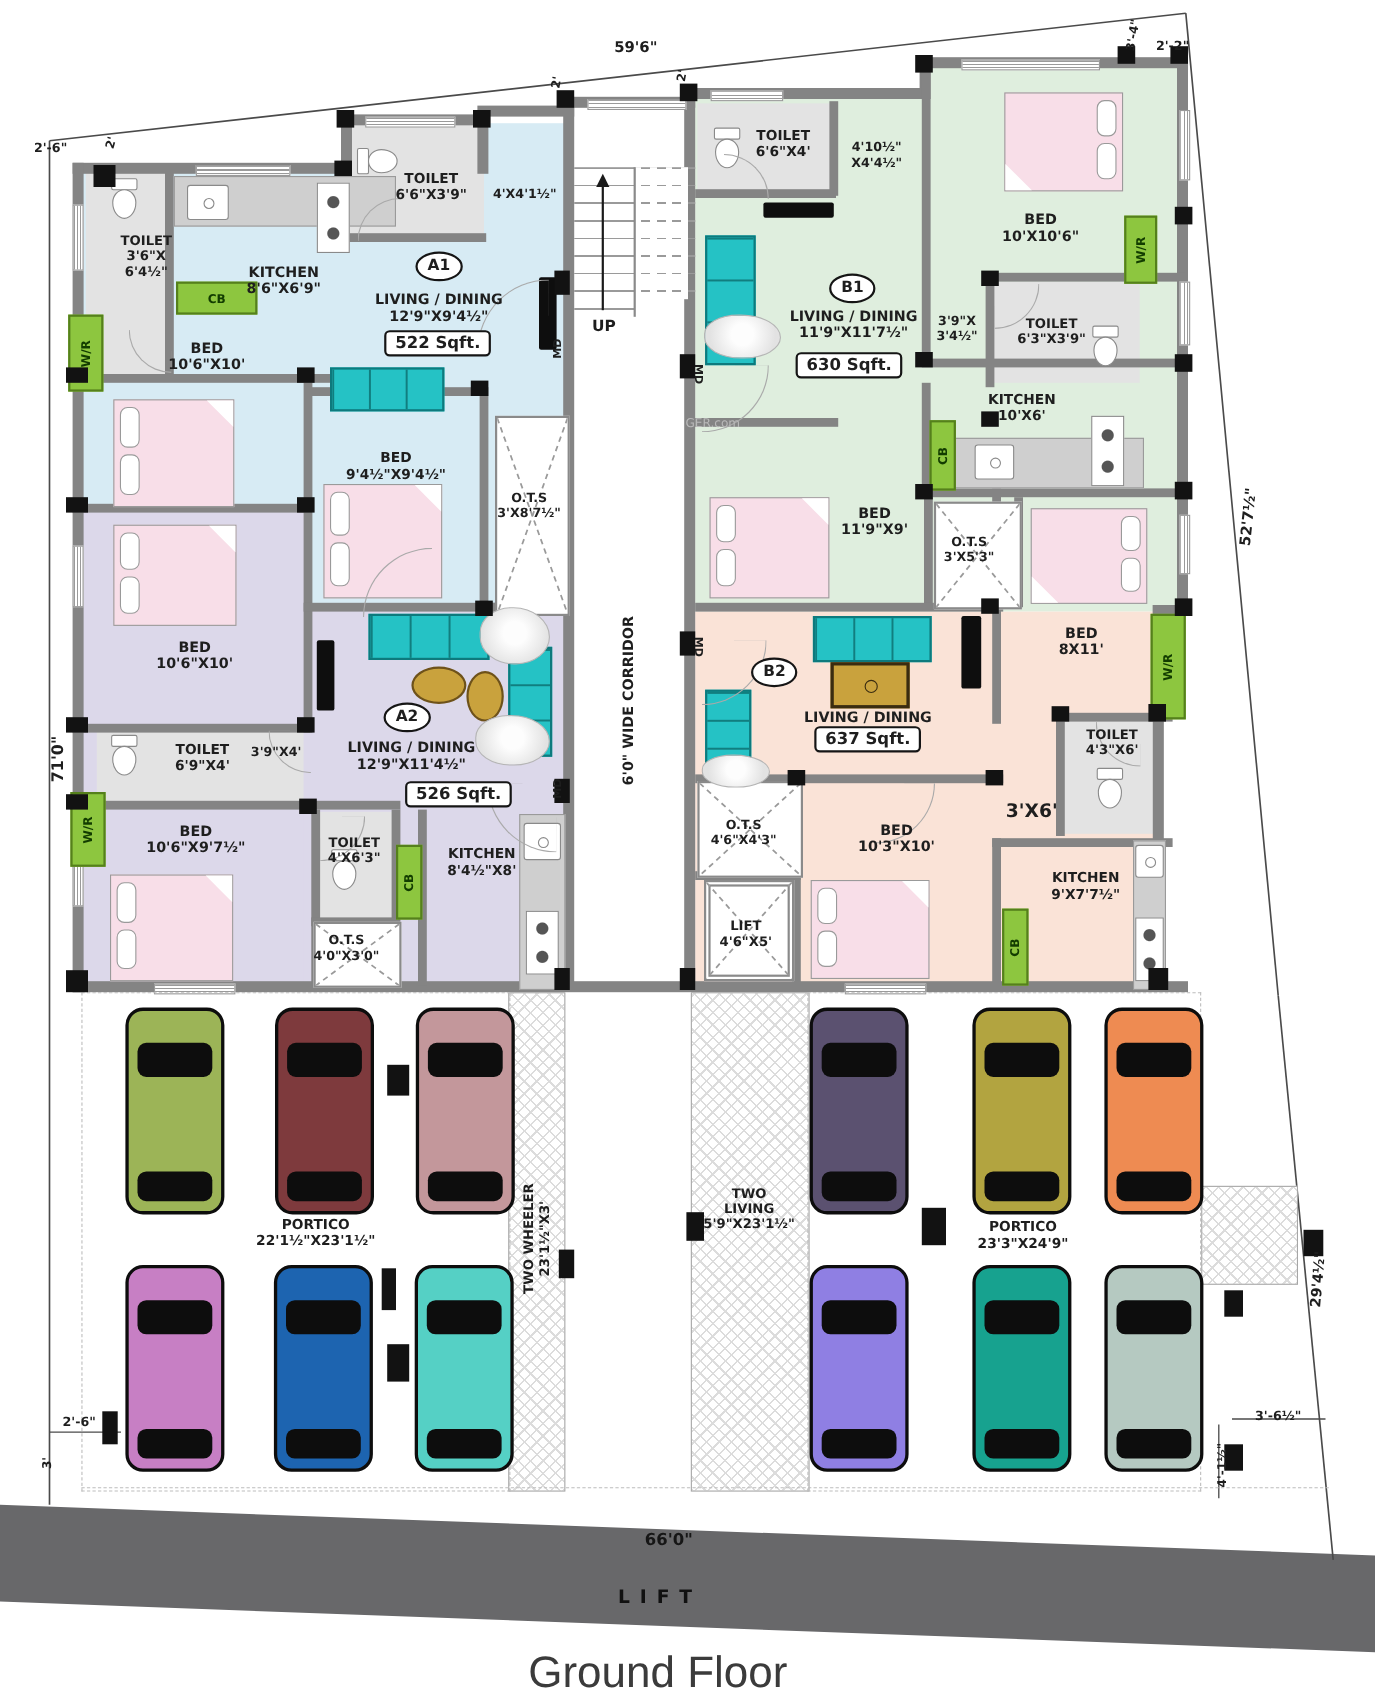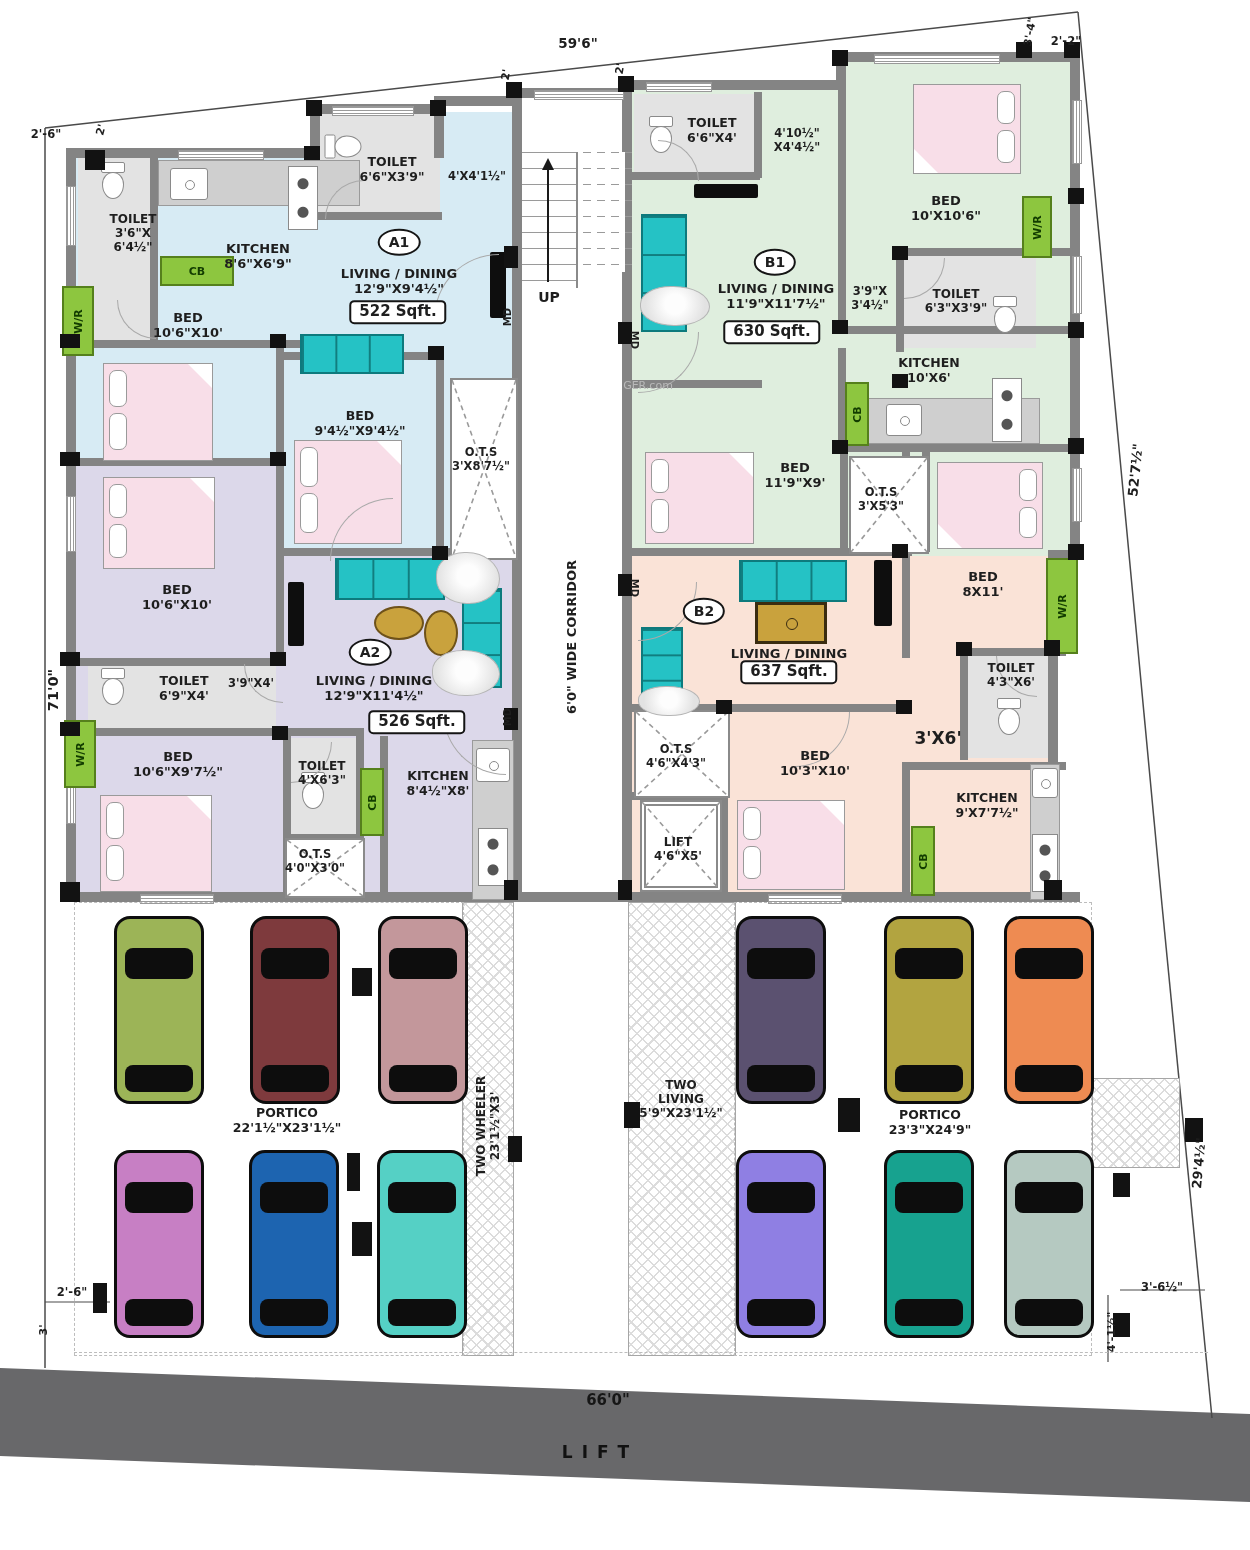--- a/index.html
+++ b/index.html
@@ -561,13 +561,14 @@
     </div>
 
   <div class="abs treads" id="stair-treads-solid" style="left:522px;top:152px;width:55px;height:136px;"></div>
   <div class="abs treads-dash" style="left:577px;top:152px;width:55px;height:120px;"></div>
   <div class="abs" id="stair-divider" style="left:576px;top:152px;width:2px;height:136px;"></div>
   <div class="abs" id="stair-arrow-line" style="left:547px;top:170px;width:2px;height:112px;"></div>
   <div class="abs" id="stair-arrow-head" style="left:542px;top:158px;"></div>
 
   <div id="road-dim">66'0"</div>
   <div id="road-label">LIFT</div>
+  <div id="floor-title">Ground Floor</div>
 </div>
 
 </body></html>

